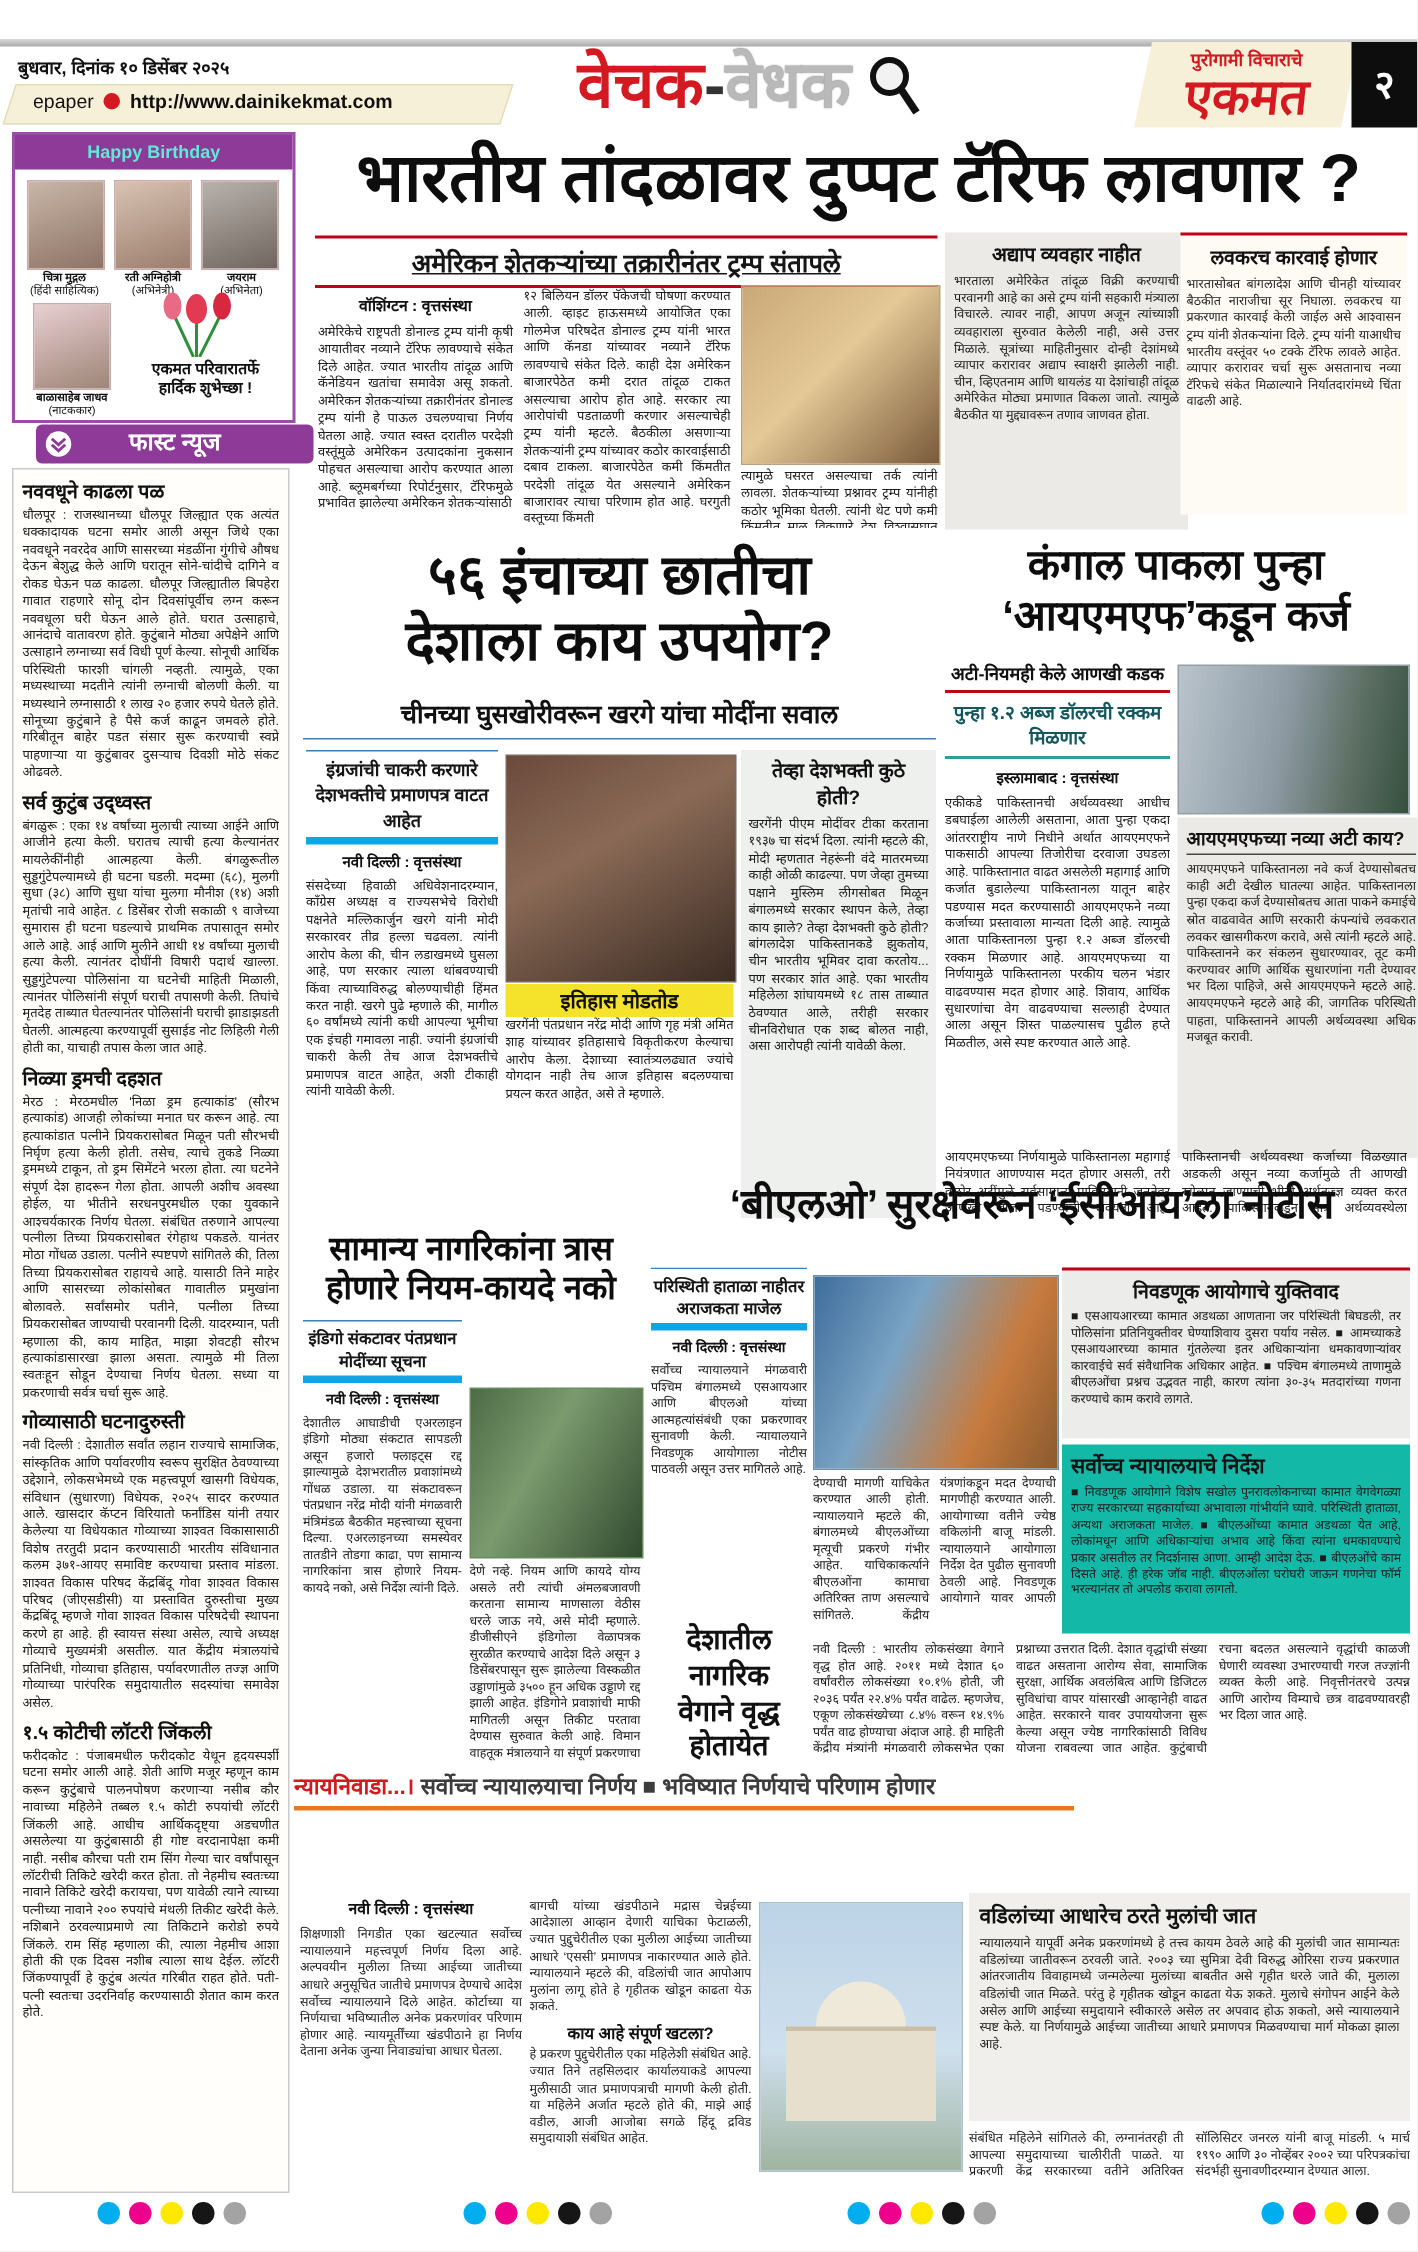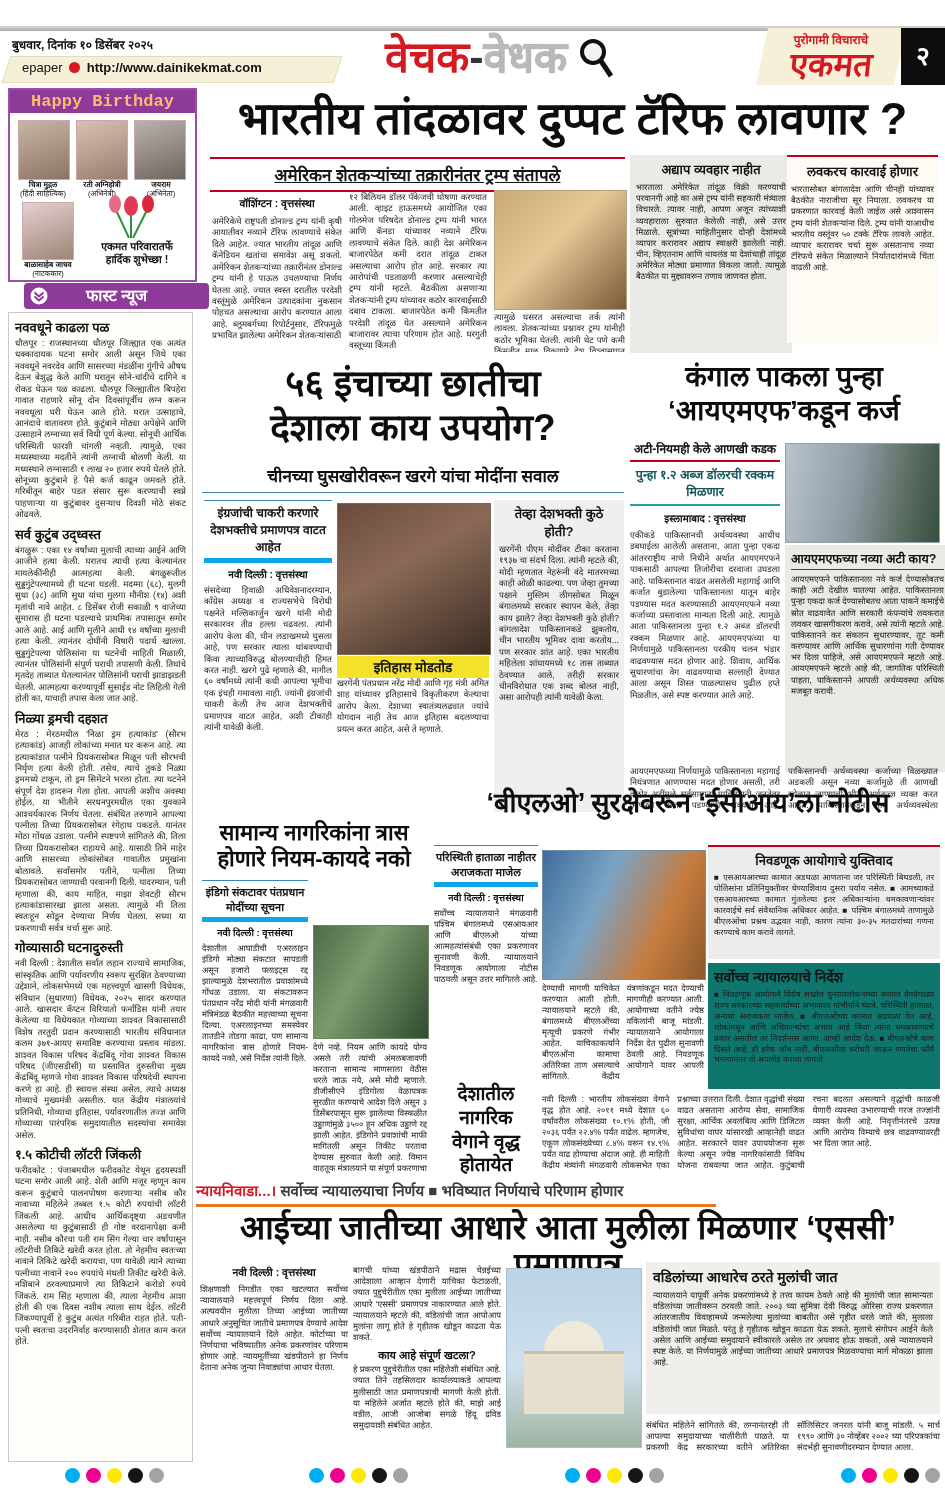--- a/index.html
+++ b/index.html
@@ -49,21 +49,21 @@
   <div class="abs c" style="left:764px;top:31px;width:134px;">
     <div class="b" style="color:#d41920;font-size:12px;">पुरोगामी विचाराचे</div>
     <div class="b" style="color:#d41920;font-size:33px;line-height:1.05;transform:skewX(-6deg);">एकमत</div>
   </div>
   <div class="abs c" style="left:901px;top:28px;width:44px;height:57px;background:#0d0d0d;">
     <span style="color:#fff;font-size:26px;font-weight:bold;line-height:57px;">२</span>
   </div>
 
   <div class="abs" style="left:8px;top:88px;width:185px;height:190px;border:2px solid #9c4da8;background:#fff;">
     <div class="c" style="background:#8e3a98;height:23px;">
-      <span style="color:#fdba74;font-weight:bold;font-size:17px;line-height:23px;font-family:Liberation Mono, monospace;">Happy Birthday</span>
+      <span style="color:#5eead4;font-weight:bold;font-size:12px;line-height:23px;font-family:Liberation Sans, sans-serif;">Happy Birthday</span>
     </div>
     <div class="abs ph" style="left:8px;top:30px;width:50px;height:58px;background:linear-gradient(160deg,#c9b6a8,#8c7365);border:1px solid #caa;"></div>
     <div class="abs ph" style="left:66px;top:30px;width:50px;height:58px;background:linear-gradient(160deg,#d8c2b2,#9a7d6c);border:1px solid #caa;"></div>
     <div class="abs ph" style="left:124px;top:30px;width:50px;height:58px;background:linear-gradient(160deg,#b9b2ac,#6f655e);border:1px solid #caa;"></div>
     <div class="abs c" style="left:2px;top:90px;width:62px;font-size:7.5px;line-height:1.2;">
       <span class="b">चित्रा मुद्गल</span><br>
       <span>(हिंदी साहित्यिक)</span>
     </div>
     <div class="abs c" style="left:62px;top:90px;width:60px;font-size:7.5px;line-height:1.2;">
       <span class="b">रती अग्निहोत्री</span><br>
@@ -191,41 +191,40 @@
     <p class="body-txt" style="font-size:8.3px;">सर्वोच्च न्यायालयाने मंगळवारी पश्चिम बंगालमध्ये एसआयआर आणि बीएलओ यांच्या आत्महत्यांसंबंधी एका प्रकरणावर सुनावणी केली. न्यायालयाने निवडणूक आयोगाला नोटीस पाठवली असून उत्तर मागितले आहे.</p>
   </div>
 
   <div class="abs ph" style="left:542px;top:850px;width:162px;height:128px;background:linear-gradient(115deg,#3e6d9c 0%,#7aa3c4 35%,#c77b3e 70%,#8a5a2e 100%);border:1px solid #7090aa;"></div>
   <p class="abs body-txt" style="left:542px;top:983px;width:162px;height:104px;font-size:8.3px;column-count:2;column-gap:7px;">देण्याची मागणी याचिकेत करण्यात आली होती. न्यायालयाने म्हटले की, बंगालमध्ये बीएलओंच्या मृत्यूची प्रकरणे गंभीर आहेत. याचिकाकर्त्याने बीएलओंना कामाचा अतिरिक्त ताण असल्याचे सांगितले. केंद्रीय यंत्रणांकडून मदत देण्याची मागणीही करण्यात आली. आयोगाच्या वतीने ज्येष्ठ वकिलांनी बाजू मांडली. न्यायालयाने आयोगाला निर्देश देत पुढील सुनावणी ठेवली आहे. निवडणूक आयोगाने यावर आपली भूमिका स्पष्ट करणारी माहिती सादर केली.</p>
 
   <div class="abs" style="left:708px;top:845px;width:232px;height:114px;border-top:2px solid #c00016;background:#ececea;padding:4px 6px;box-sizing:border-box;overflow:hidden;">
     <h3 class="boxhead" style="font-size:13px;">निवडणूक आयोगाचे युक्तिवाद</h3>
     <p class="body-txt" style="font-size:8.2px;">■ एसआयआरच्या कामात अडथळा आणताना जर परिस्थिती बिघडली, तर पोलिसांना प्रतिनियुक्तीवर घेण्याशिवाय दुसरा पर्याय नसेल. ■ आमच्याकडे एसआयआरच्या कामात गुंतलेल्या इतर अधिकाऱ्यांना धमकावणाऱ्यांवर कारवाईचे सर्व संवैधानिक अधिकार आहेत. ■ पश्चिम बंगालमध्ये ताणामुळे बीएलओंचा प्रश्नच उद्भवत नाही, कारण त्यांना ३०-३५ मतदारांच्या गणना करण्याचे काम करावे लागते.</p>
   </div>
-  <div class="abs" style="left:708px;top:963px;width:232px;height:126px;background:#0f766e;padding:4px 6px;box-sizing:border-box;overflow:hidden;">
+  <div class="abs" style="left:708px;top:963px;width:232px;height:126px;background:#14b8a6;padding:4px 6px;box-sizing:border-box;overflow:hidden;">
     <h3 class="boxhead" style="text-align:left;font-size:14px;">सर्वोच्च न्यायालयाचे निर्देश</h3>
     <p class="body-txt" style="font-size:8.2px;">■ निवडणूक आयोगाने विशेष सखोल पुनरावलोकनाच्या कामात वेगवेगळ्या राज्य सरकारच्या सहकार्याच्या अभावाला गांभीर्याने घ्यावे. परिस्थिती हाताळा, अन्यथा अराजकता माजेल. ■ बीएलओंच्या कामात अडथळा येत आहे, लोकांमधून आणि अधिकाऱ्यांचा अभाव आहे किंवा त्यांना धमकावण्याचे प्रकार असतील तर निदर्शनास आणा. आम्ही आदेश देऊ. ■ बीएलओंचे काम दिसते आहे. ही हरेक जॉब नाही. बीएलओंला घरोघरी जाऊन गणनेचा फॉर्म भरल्यानंतर तो अपलोड करावा लागतो.</p>
   </div>
 
   <div class="abs c b" style="left:434px;top:1082px;width:104px;font-size:19px;line-height:1.25;">
     <div>देशातील</div>
     <div>नागरिक</div>
     <div>वेगाने वृद्ध</div>
     <div>होतायेत</div>
   </div>
   <p class="abs body-txt" style="left:542px;top:1094px;width:398px;height:80px;font-size:8.3px;column-count:3;column-gap:8px;">नवी दिल्ली : भारतीय लोकसंख्या वेगाने वृद्ध होत आहे. २०११ मध्ये देशात ६० वर्षांवरील लोकसंख्या १०.१% होती, जी २०३६ पर्यंत २२.४% पर्यंत वाढेल. म्हणजेच, एकूण लोकसंख्येच्या ८.४% वरून १४.९% पर्यंत वाढ होण्याचा अंदाज आहे. ही माहिती केंद्रीय मंत्र्यांनी मंगळवारी लोकसभेत एका प्रश्नाच्या उत्तरात दिली. देशात वृद्धांची संख्या वाढत असताना आरोग्य सेवा, सामाजिक सुरक्षा, आर्थिक अवलंबित्व आणि डिजिटल सुविधांचा वापर यांसारखी आव्हानेही वाढत आहेत. सरकारने यावर उपाययोजना सुरू केल्या असून ज्येष्ठ नागरिकांसाठी विविध योजना राबवल्या जात आहेत. कुटुंबाची रचना बदलत असल्याने वृद्धांची काळजी घेणारी व्यवस्था उभारण्याची गरज तज्ज्ञांनी व्यक्त केली आहे. निवृत्तीनंतरचे उत्पन्न आणि आरोग्य विम्याचे छत्र वाढवण्यावरही भर दिला जात आहे.</p>
 
   <div class="abs" style="left:196px;top:1180px;width:520px;height:24px;border-bottom:3px solid #e87722;font-size:15px;font-weight:bold;">
     <span style="color:#d41920;">न्यायनिवाडा...।</span>
     <span style="color:#3c3c3c;">सर्वोच्च न्यायालयाचा निर्णय</span>
     <span style="color:#3c3c3c;">■</span>
     <span style="color:#3c3c3c;">भविष्यात निर्णयाचे परिणाम होणार</span>
   </div>
 
-  <h2 class="abs headline" style="left:196px;top:1210px;width:744px;font-size:33px;">आईच्या जातीच्या आधारे आता मुलीला मिळणार ‘एससी’ प्रमाणपत्र</h2>
 
   <div class="abs" style="left:200px;top:1265px;width:148px;height:230px;overflow:hidden;">
     <div class="byline" style="font-size:10.5px;margin-bottom:5px;">नवी दिल्ली : वृत्तसंस्था</div>
     <p class="body-txt" style="font-size:8.4px;">शिक्षणाशी निगडीत एका खटल्यात सर्वोच्च न्यायालयाने महत्त्वपूर्ण निर्णय दिला आहे. अल्पवयीन मुलीला तिच्या आईच्या जातीच्या आधारे अनुसूचित जातीचे प्रमाणपत्र देण्याचे आदेश सर्वोच्च न्यायालयाने दिले आहेत. कोर्टाच्या या निर्णयाचा भविष्यातील अनेक प्रकरणांवर परिणाम होणार आहे. न्यायमूर्तींच्या खंडपीठाने हा निर्णय देताना अनेक जुन्या निवाड्यांचा आधार घेतला.</p>
   </div>
   <div class="abs" style="left:353px;top:1265px;width:148px;height:230px;overflow:hidden;">
     <p class="body-txt" style="font-size:8.4px;">बागची यांच्या खंडपीठाने मद्रास चेन्नईच्या आदेशाला आव्हान देणारी याचिका फेटाळली, ज्यात पुद्दुचेरीतील एका मुलीला आईच्या जातीच्या आधारे ‘एससी’ प्रमाणपत्र नाकारण्यात आले होते. न्यायालयाने म्हटले की, वडिलांची जात आपोआप मुलांना लागू होते हे गृहीतक खोडून काढता येऊ शकते.</p>
     <div class="c b" style="font-size:11px;margin:4px 0 2px;">काय आहे संपूर्ण खटला?</div>
     <p class="body-txt" style="font-size:8.4px;">हे प्रकरण पुद्दुचेरीतील एका महिलेशी संबंधित आहे. ज्यात तिने तहसिलदार कार्यालयाकडे आपल्या मुलीसाठी जात प्रमाणपत्राची मागणी केली होती. या महिलेने अर्जात म्हटले होते की, माझे आई वडील, आजी आजोबा सगळे हिंदू द्रविड समुदायाशी संबंधित आहेत.</p>
   </div>

